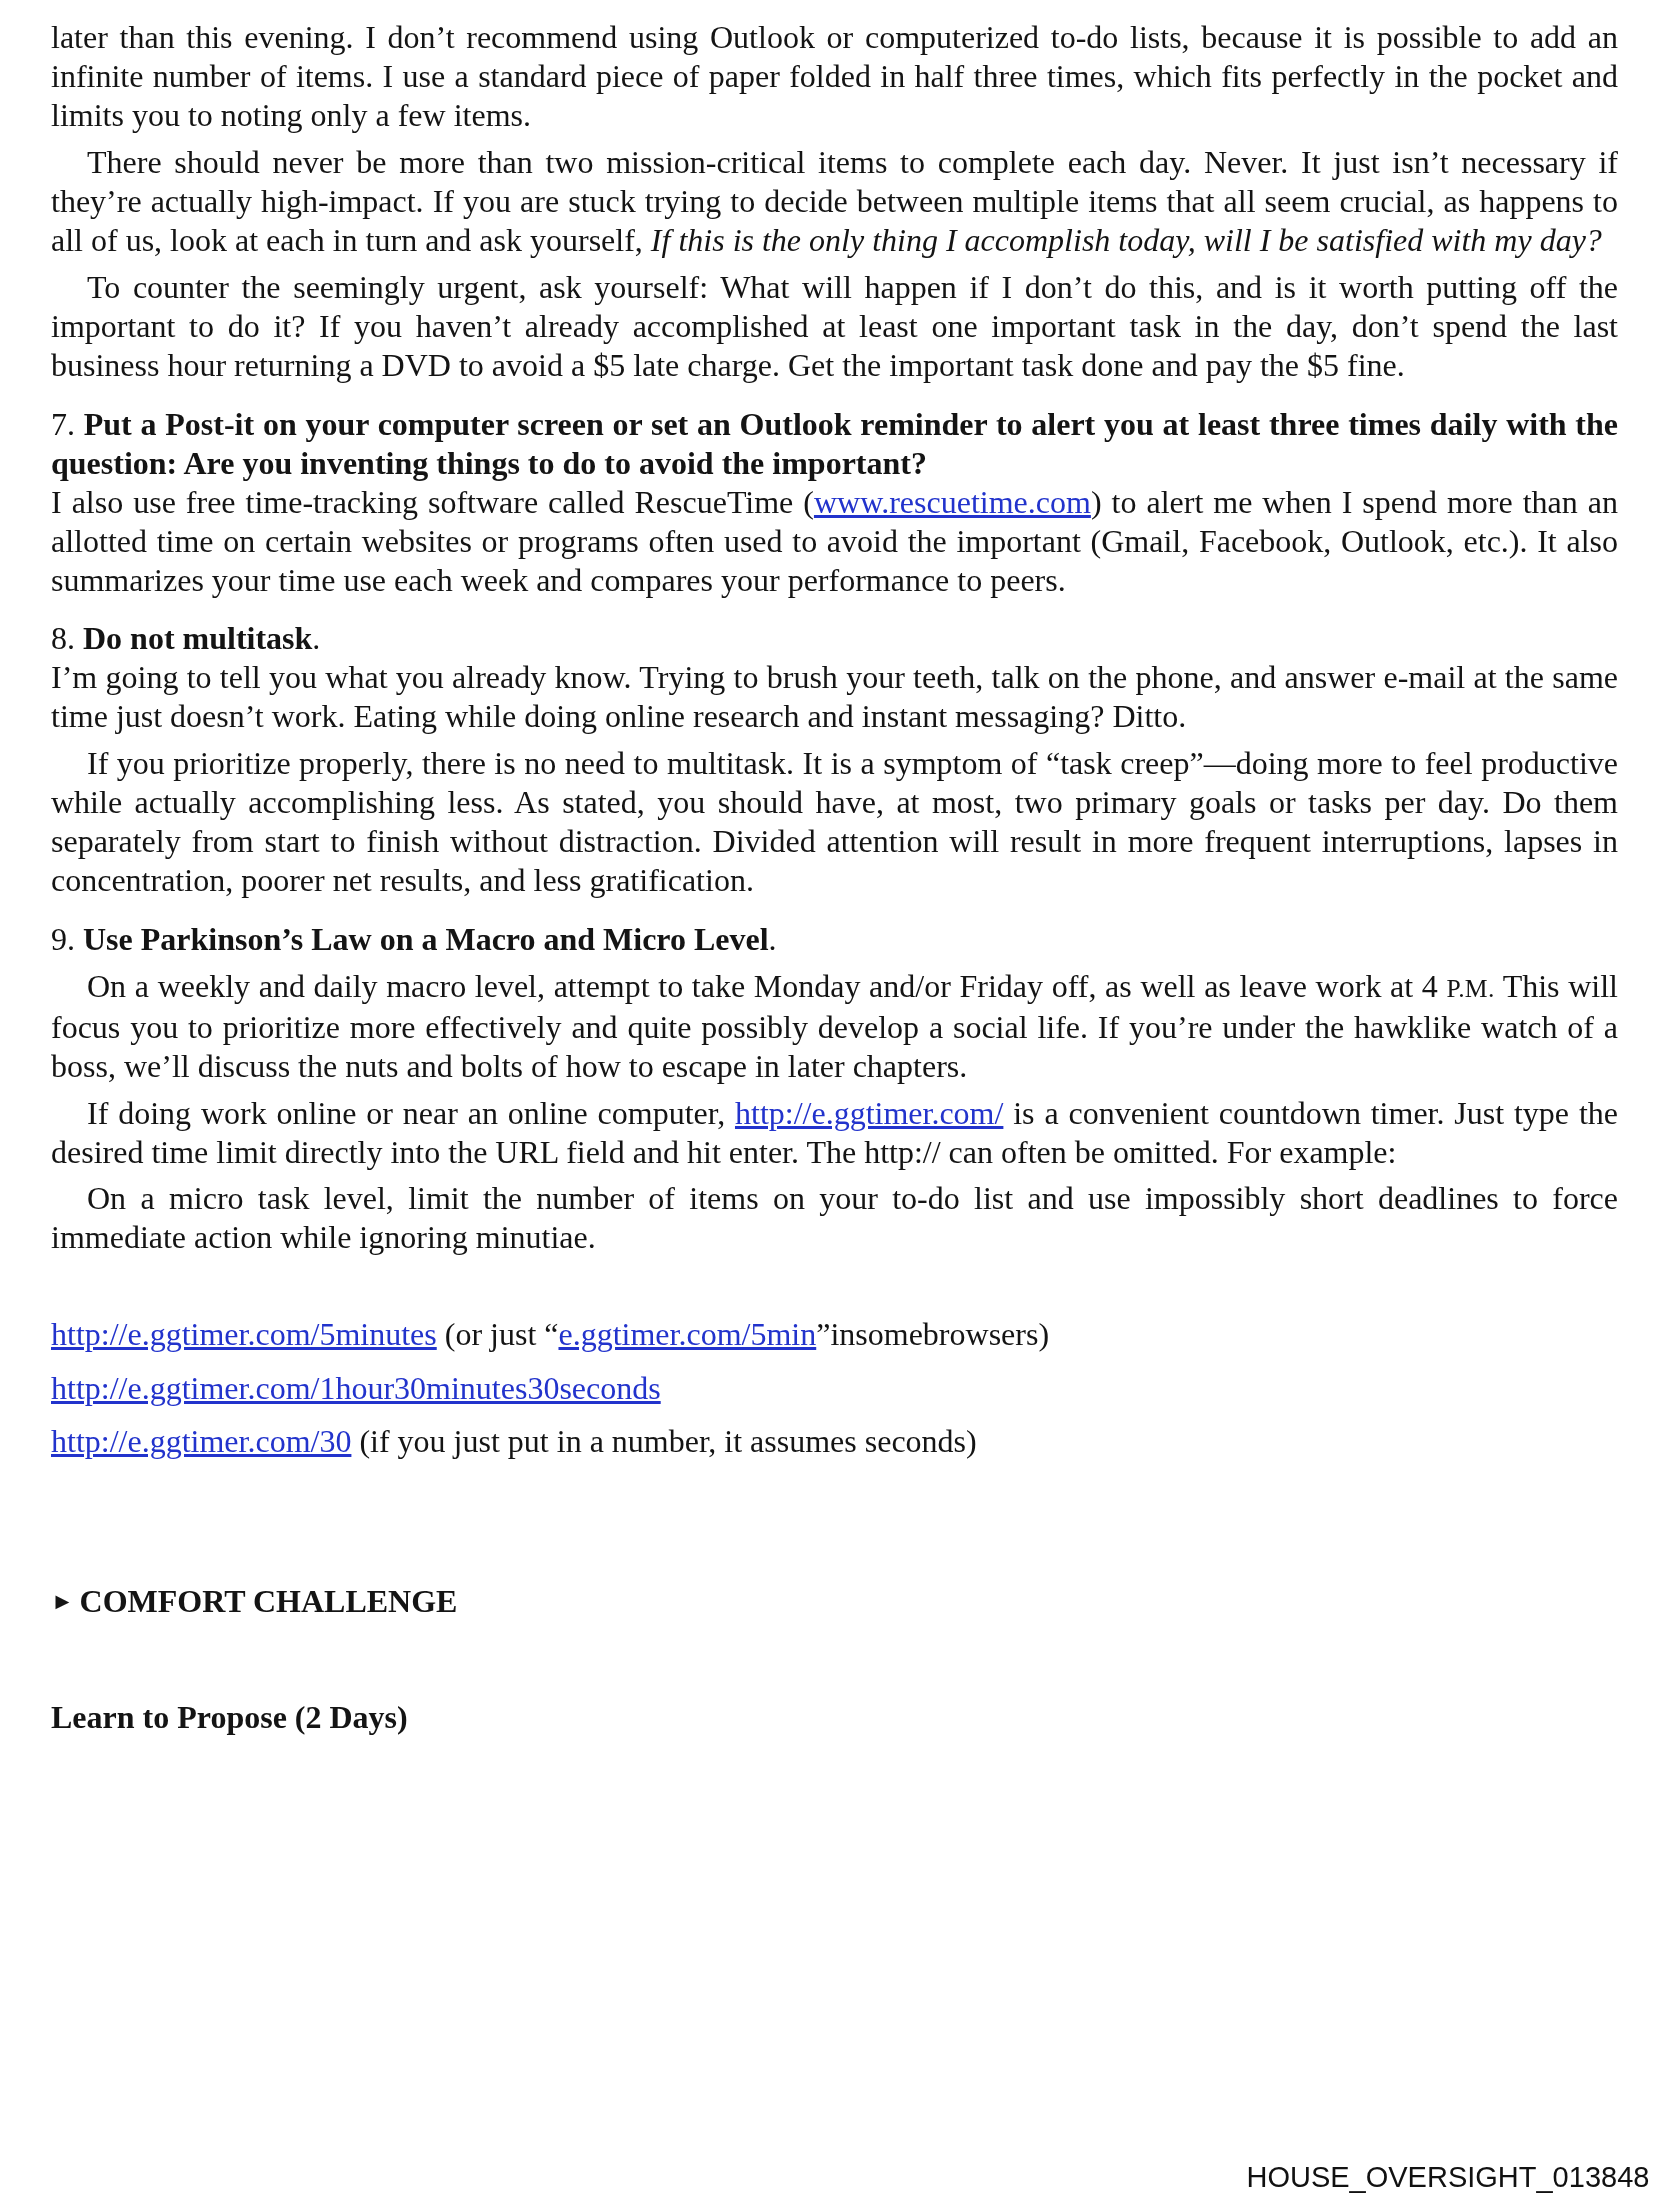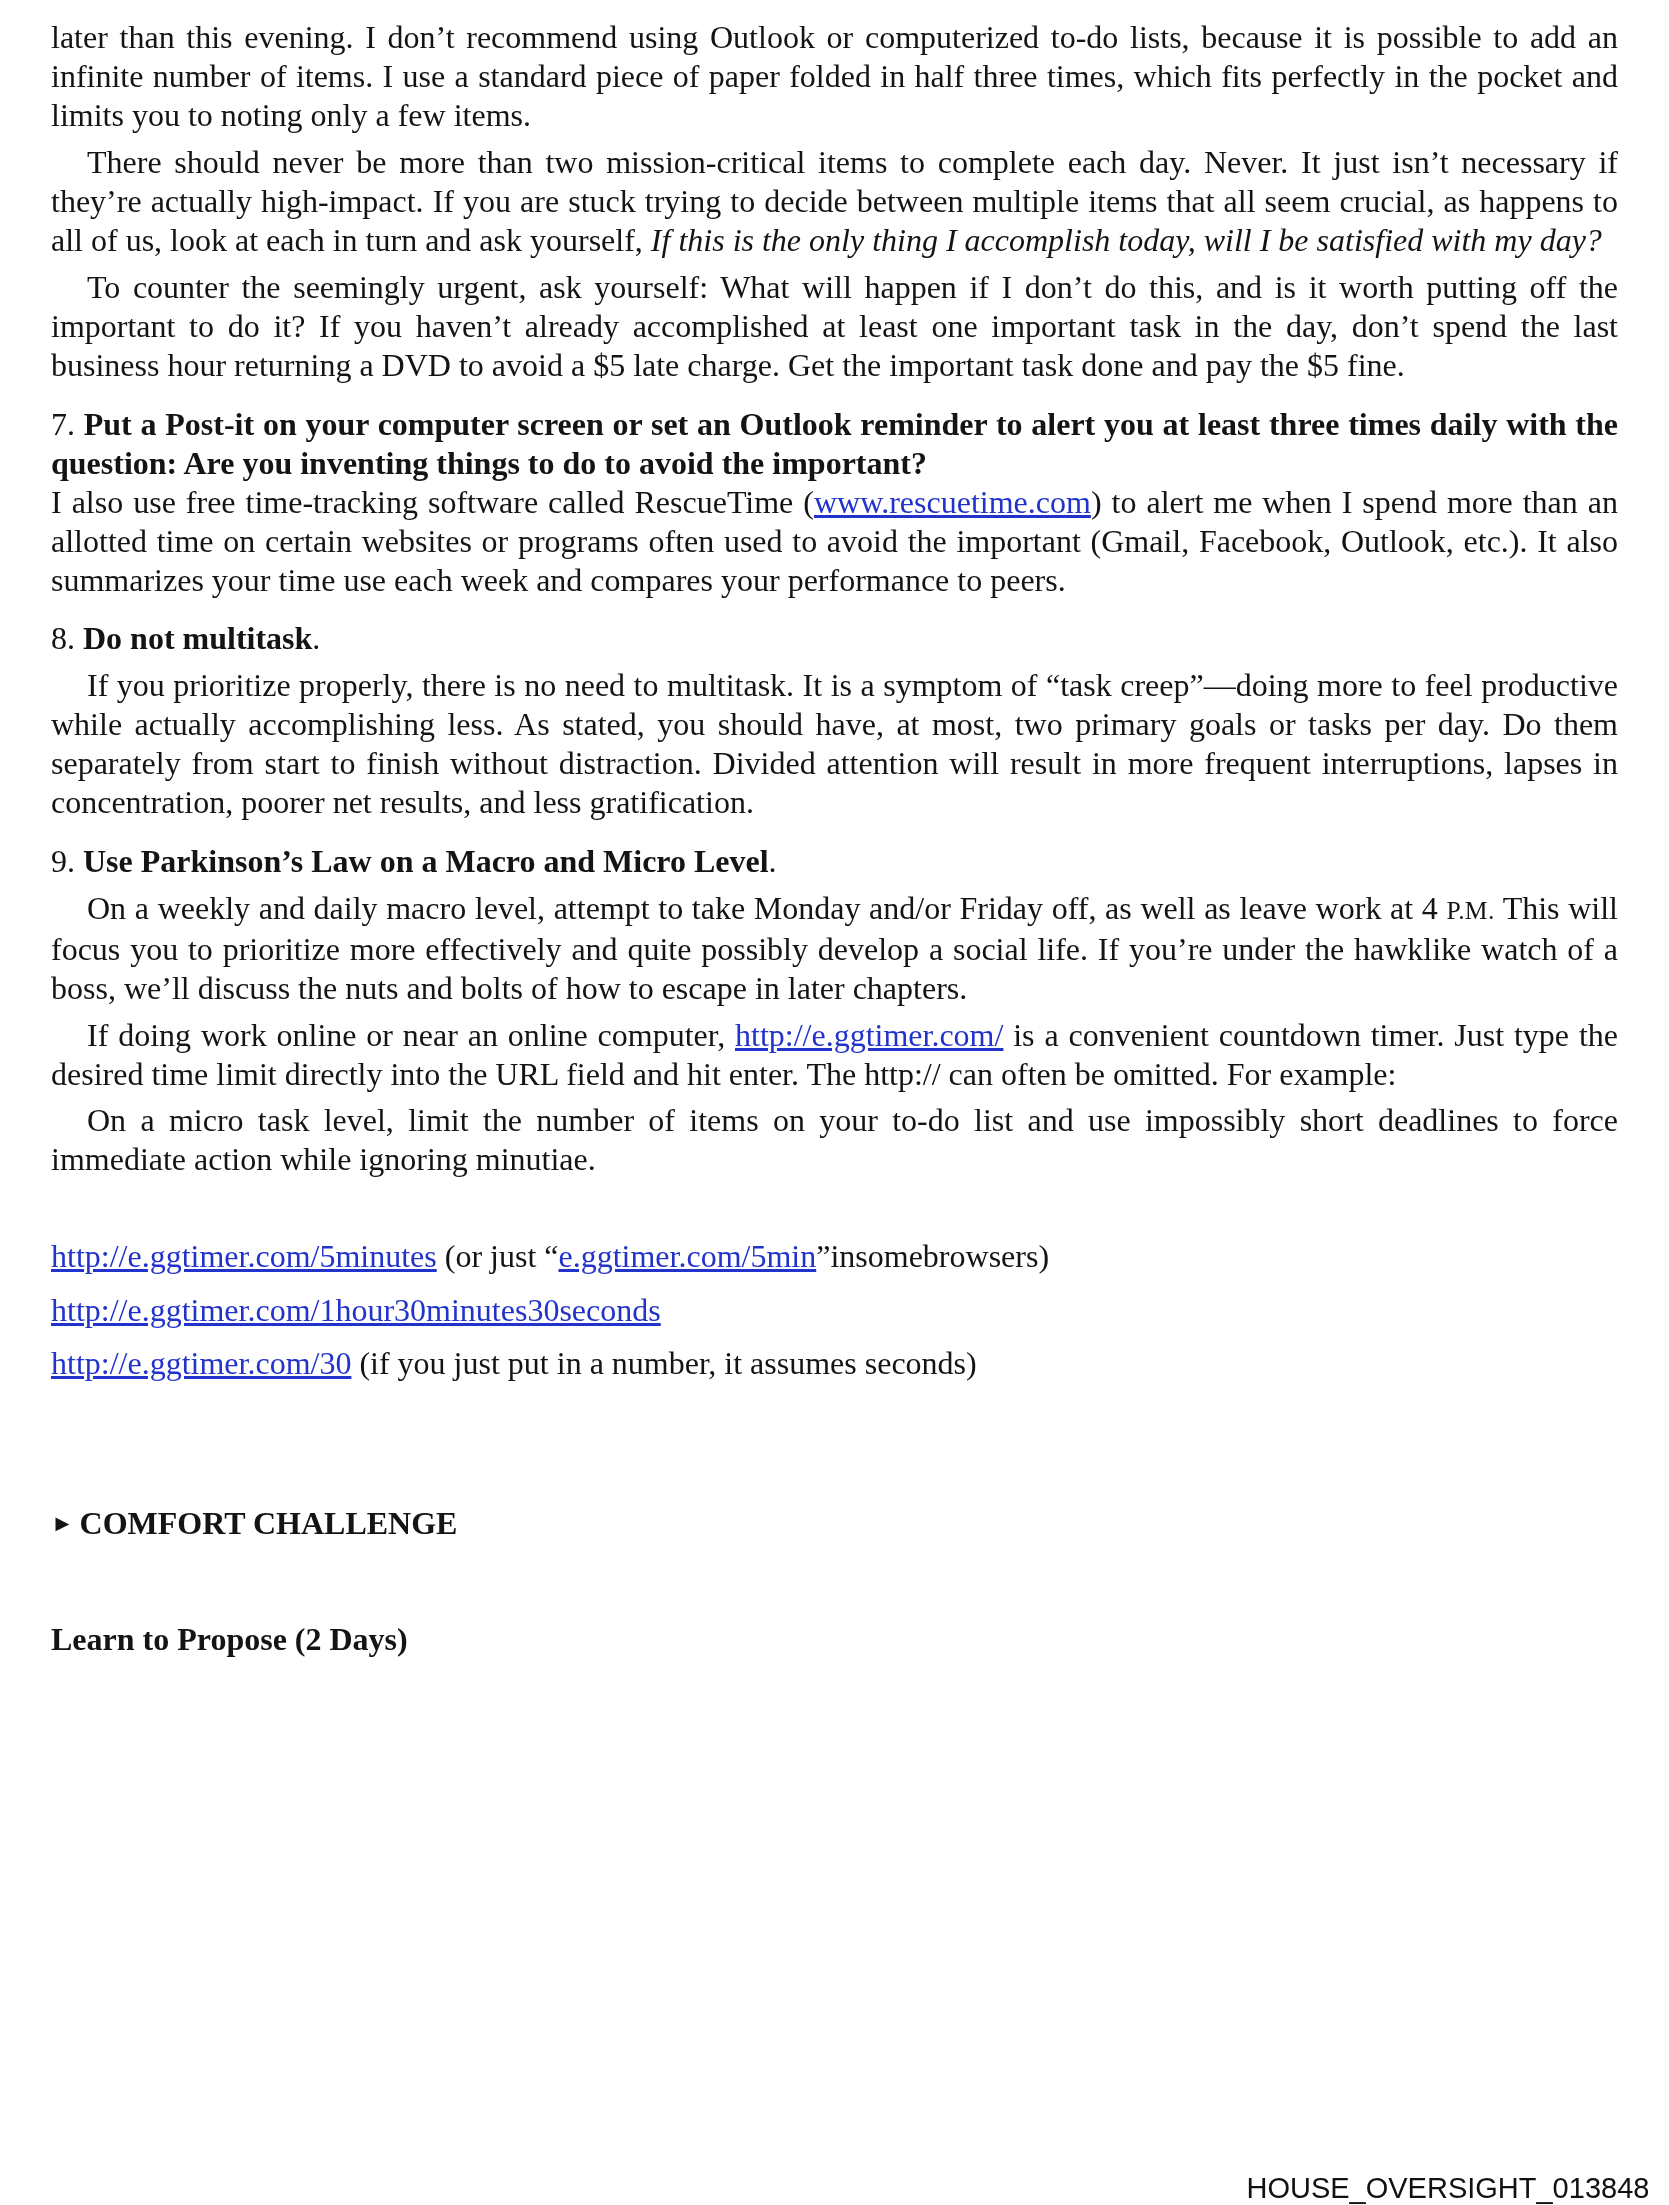--- a/index.html
+++ b/index.html
@@ -35,38 +35,38 @@
   .sc { font-size: 0.8em; letter-spacing: 0.3px; }
   .arrow { font-size: 0.72em; vertical-align: 2.6px; font-weight: bold; }
   a.link, .link {
     color: var(--link-color, #2233cc);
     text-decoration: underline;
     cursor: pointer;
   }
   .footer-watermark {
     position: absolute;
     right: 19.6px;
-    bottom: 2px;
+    bottom: 13px;
     font-family: "Liberation Sans", "DejaVu Sans", sans-serif;
     font-size: 29px;
     color: #111111;
     line-height: 1;
     margin-top: 16px;
   }
 </style>
 </head>
 <body>
 
 <div class="page">
   <div id="doc-blocks">
       <p class="block para"><span>later than this evening. I don’t recommend using Outlook or computerized to-do lists, because it is possible to add an infinite number of items. I use a standard piece of paper folded in half three times, which fits perfectly in the pocket and limits you to noting only a few items.</span></p>
       <p class="block para indent"><span>There should never be more than two mission-critical items to complete each day. Never. It just isn’t necessary if they’re actually high-impact. If you are stuck trying to decide between multiple items that all seem crucial, as happens to all of us, look at each in turn and ask yourself, </span><span class="i">If this is the only thing I accomplish today, will I be satisfied with my day?</span></p>
       <p class="block para indent"><span>To counter the seemingly urgent, ask yourself: What will happen if I don’t do this, and is it worth putting off the important to do it? If you haven’t already accomplished at least one important task in the day, don’t spend the last business hour returning a DVD to avoid a $5 late charge. Get the important task done and pay the $5 fine.</span></p>
       <p class="block para item"><span>7. </span><span class="b">Put a Post-it on your computer screen or set an Outlook reminder to alert you at least three times daily with the question: Are you inventing things to do to avoid the important?</span><br><span>I also use free time-tracking software called RescueTime (</span><a class="link">www.rescuetime.com</a><span>) to alert me when I spend more than an allotted time on certain websites or programs often used to avoid the important (Gmail, Facebook, Outlook, etc.). It also summarizes your time use each week and compares your performance to peers.</span></p>
-      <p class="block para item"><span>8. </span><span class="b">Do not multitask</span><span>.</span><br></p>
+      <p class="block para item"><span>8. </span><span class="b">Do not multitask</span><span>.</span><br><span>I’m going to tell you what you already know. Trying to brush your teeth, talk on the phone, and answer e-mail at the same time just doesn’t work. Eating while doing online research and instant messaging? Ditto.</span></p>
       <p class="block para indent"><span>If you prioritize properly, there is no need to multitask. It is a symptom of “task creep”—doing more to feel productive while actually accomplishing less. As stated, you should have, at most, two primary goals or tasks per day. Do them separately from start to finish without distraction. Divided attention will result in more frequent interruptions, lapses in concentration, poorer net results, and less gratification.</span></p>
       <p class="block para item"><span>9. </span><span class="b">Use Parkinson’s Law on a Macro and Micro Level</span><span>.</span><br></p>
       <p class="block para indent"><span>On a weekly and daily macro level, attempt to take Monday and/or Friday off, as well as leave work at 4 </span><span class="sc">P.M.</span><span> This will focus you to prioritize more effectively and quite possibly develop a social life. If you’re under the hawklike watch of a boss, we’ll discuss the nuts and bolts of how to escape in later chapters.</span></p>
       <p class="block para indent"><span>If doing work online or near an online computer, </span><a class="link">http://e.ggtimer.com/</a><span> is a convenient countdown timer. Just type the desired time limit directly into the URL field and hit enter. The http:// can often be omitted. For example:</span></p>
       <p class="block para indent"><span>On a micro task level, limit the number of items on your to-do list and use impossibly short deadlines to force immediate action while ignoring minutiae.</span></p>
       <p class="block linkline"><a class="link">http://e.ggtimer.com/5minutes</a><span> (or just “</span><a class="link">e.ggtimer.com/5min</a><span>”insomebrowsers)</span></p>
       <p class="block linkline"><a class="link">http://e.ggtimer.com/1hour30minutes30seconds</a></p>
       <p class="block linkline"><a class="link">http://e.ggtimer.com/30</a><span> (if you just put in a number, it assumes seconds)</span></p>
       <p class="block center-heading"><span class="arrow">► </span><span class="b">COMFORT CHALLENGE</span></p>
       <p class="block bold-line"><span class="b">Learn to Propose (2 Days)</span></p>

